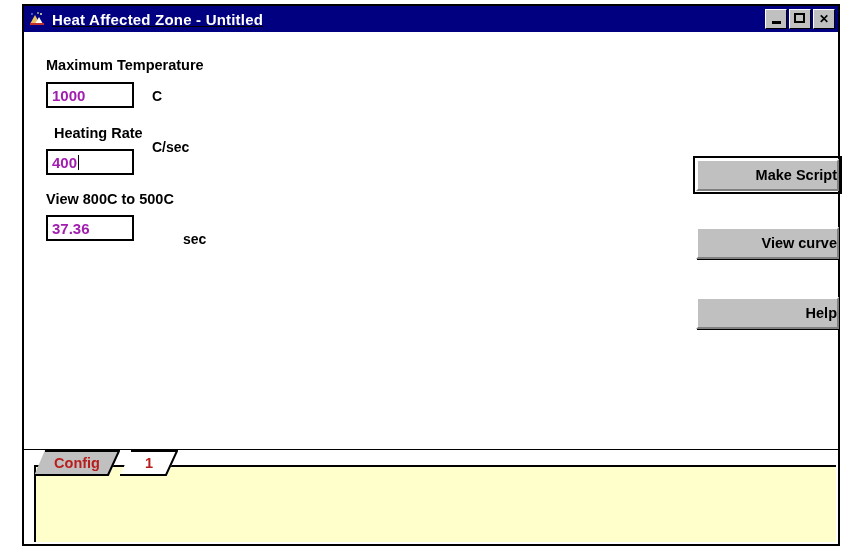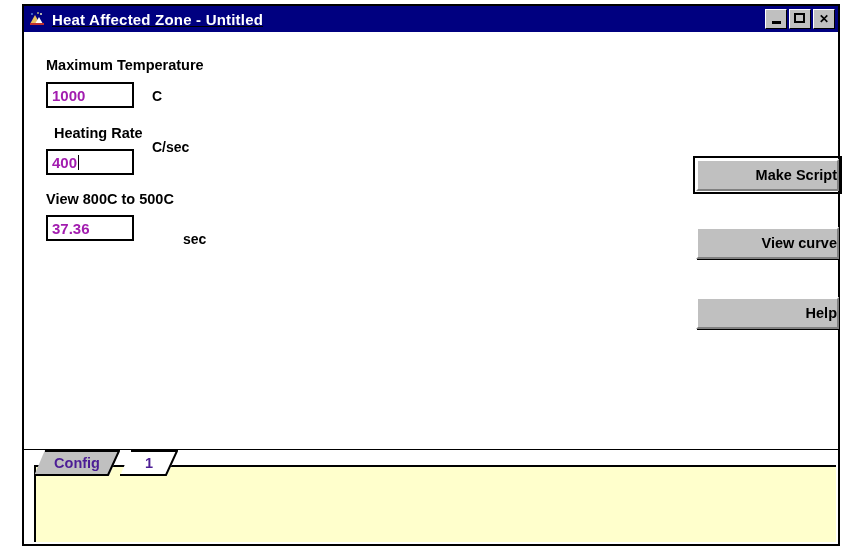--- a/index.html
+++ b/index.html
@@ -208,21 +208,21 @@
   }
   .tab {
     position: absolute;
     top: 0;
     height: 26px;
     display: flex;
     align-items: center;
     justify-content: center;
     font-size: 14.5px;
     font-weight: bold;
-    color: #4c1d95;
+    color: #b91c1c;
     cursor: default;
     box-sizing: border-box;
     border: 2px solid #000000;
     border-bottom: none;
   }
   .tab-config {
     left: 10px;
     width: 86px;
     background: #c0c0c0;
     clip-path: polygon(11px 0, 100% 0, calc(100% - 11px) 100%, 0 100%);

